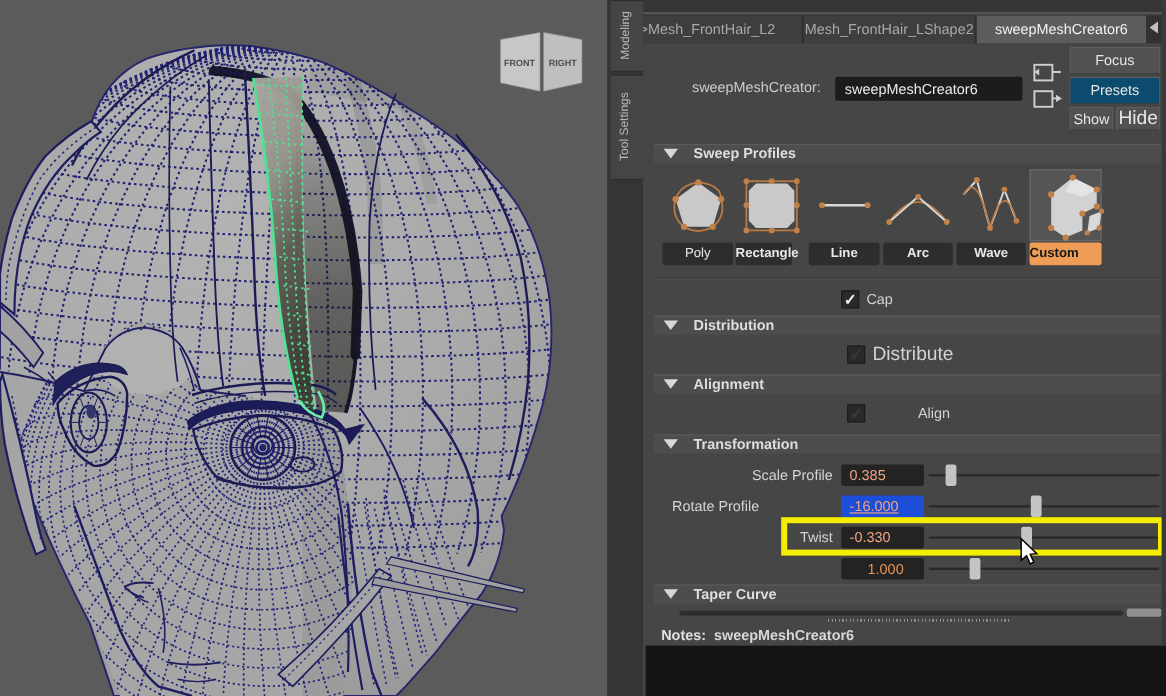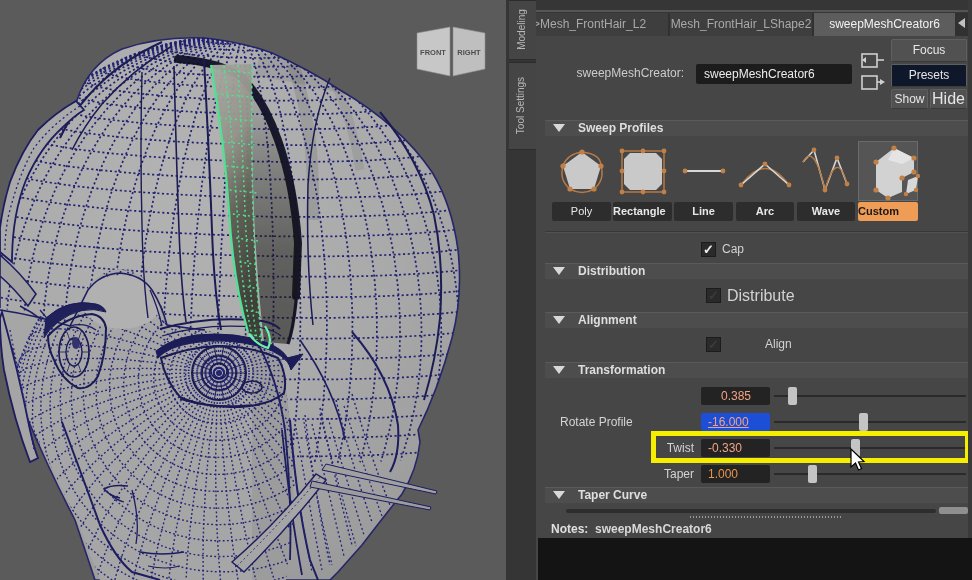--- a/index.html
+++ b/index.html
@@ -384,21 +384,21 @@
 <div style="position:absolute;left:696px;top:64px;width:156px;height:20px;background:#1c1c1c;border-radius:2px;color:#ececec;font-size:12px;line-height:20px;padding-left:8px;box-sizing:border-box;">sweepMeshCreator6</div>
 <svg style="position:absolute;left:858px;top:52px;" width="28" height="40" viewBox="0 0 28 40">
 <rect x="4" y="2" width="15" height="13" fill="none" stroke="#cfcfcf" stroke-width="1.6"></rect>
 <path d="M19,8 L26,8" stroke="#cfcfcf" stroke-width="1.6"></path>
       <path d="M8,5 L4,8 L8,11 Z" fill="#cfcfcf"></path>
 <rect x="4" y="24" width="15" height="13" fill="none" stroke="#cfcfcf" stroke-width="1.6"></rect>
 <path d="M19,30 L24,30" stroke="#cfcfcf" stroke-width="1.6"></path>
       <path d="M22,27 L27,30 L22,33 Z" fill="#cfcfcf"></path>
 </svg>
 <div style="position:absolute;left:891px;top:39px;width:76px;height:23px;line-height:21px;background:#515151;border:1px solid #5f5f5f;border-bottom-color:#3a3a3a;color:#e6e6e6;font-size:12px;text-align:center;box-sizing:border-box;border-radius:2px;">Focus</div>
-<div style="position:absolute;left:891px;top:64px;width:76px;height:23px;line-height:21px;background:#0f172a;border:1px solid #5f5f5f;border-bottom-color:#3a3a3a;color:#e6e6e6;font-size:12px;text-align:center;box-sizing:border-box;border-radius:2px;">Presets</div>
+<div style="position:absolute;left:891px;top:64px;width:76px;height:23px;line-height:21px;background:#0c4a6e;border:1px solid #5f5f5f;border-bottom-color:#3a3a3a;color:#e6e6e6;font-size:12px;text-align:center;box-sizing:border-box;border-radius:2px;">Presets</div>
 <div style="position:absolute;left:891px;top:89px;width:37px;height:20px;line-height:18px;background:#515151;border:1px solid #5f5f5f;border-bottom-color:#3a3a3a;color:#e6e6e6;font-size:12px;text-align:center;box-sizing:border-box;border-radius:2px;">Show</div>
 <div style="position:absolute;left:930px;top:89px;width:37px;height:20px;line-height:18px;background:#515151;border:1px solid #5f5f5f;border-bottom-color:#3a3a3a;color:#e6e6e6;font-size:16px;text-align:center;box-sizing:border-box;border-radius:2px;">Hide</div>
 <div style="position:absolute;left:545px;top:120px;width:423px;height:16px;background:#4d4d4d;border-top:1px solid #5a5a5a;box-sizing:border-box;"></div>
 <div style="position:absolute;left:553px;top:124px;width:0;height:0;border-left:6px solid transparent;border-right:6px solid transparent;border-top:8px solid #d8d8d8;"></div>
 <div style="position:absolute;left:578px;top:120px;height:16px;line-height:16px;color:#dedede;font-size:12px;font-weight:bold;">Sweep Profiles</div>
 <div style="position:absolute;left:858px;top:141px;width:60px;height:60px;background:#555555;border:1px solid #6a6a6a;box-sizing:border-box;"></div>
 <svg style="position:absolute;left:545px;top:140px;" width="423" height="62" viewBox="0 0 423 62">
 <g>
 <path d="M37,12 L56,26 L49,49 L25,49 L18,26 Z" fill="#c9c9c9"></path>
 <g stroke="#b87a42" stroke-width="1.5" fill="none">
@@ -466,21 +466,21 @@
           <circle cx="38" cy="58" r="2.6"></circle>
           <circle cx="26" cy="50" r="2.6"></circle>
           <circle cx="26" cy="22" r="2.6"></circle>
           <circle cx="68" cy="36" r="2.2"></circle>
           <circle cx="66" cy="50" r="2.2"></circle>
           <circle cx="56" cy="54" r="2.2"></circle>
         </g>
 </g>
 </svg>
 <div style="position:absolute;left:552px;top:202px;width:59px;background:#2d2d2d;color:#e8e8e8;font-size:11px;font-weight:normal;text-align:center;height:19px;line-height:19px;border-radius:2px;">Poly</div>
-<div style="position:absolute;left:613px;top:202px;width:59px;background:#2d2d2d;color:#e8e8e8;font-size:11px;font-weight:bold;text-align:left;height:19px;line-height:19px;border-radius:2px;">Rectangle</div>
+<div style="position:absolute;left:613px;top:202px;width:47px;background:#2d2d2d;color:#e8e8e8;font-size:11px;font-weight:bold;text-align:right;height:19px;line-height:19px;border-radius:2px;">Rectangle</div>
 <div style="position:absolute;left:674px;top:202px;width:59px;background:#2d2d2d;color:#e8e8e8;font-size:11px;font-weight:bold;text-align:center;height:19px;line-height:19px;border-radius:2px;">Line</div>
 <div style="position:absolute;left:736px;top:202px;width:58px;background:#2d2d2d;color:#e8e8e8;font-size:11px;font-weight:bold;text-align:center;height:19px;line-height:19px;border-radius:2px;">Arc</div>
 <div style="position:absolute;left:797px;top:202px;width:58px;background:#2d2d2d;color:#e8e8e8;font-size:11px;font-weight:bold;text-align:center;height:19px;line-height:19px;border-radius:2px;">Wave</div>
 <div style="position:absolute;left:858px;top:202px;width:60px;background:#ef9c56;color:#191919;font-size:11px;font-weight:bold;text-align:left;height:19px;line-height:19px;border-radius:2px;">Custom</div>
 <div style="position:absolute;left:545px;top:231px;width:423px;height:1px;background:#383838;"></div>
 <div style="position:absolute;left:545px;top:232px;width:423px;height:1px;background:#525252;"></div>
 <div style="position:absolute;left:701px;top:242px;width:15px;height:15px;background:#2a2a2a;border:1px solid #1c1c1c;box-sizing:border-box;color:#f0f0f0;font-size:13px;line-height:14px;text-align:center;font-weight:bold;">✓</div>
 <div style="position:absolute;left:722px;top:242px;height:15px;line-height:15px;color:#d2d2d2;font-size:12px;">Cap</div>
 <div style="position:absolute;left:545px;top:263px;width:423px;height:16px;background:#4d4d4d;border-top:1px solid #5a5a5a;box-sizing:border-box;"></div>
 <div style="position:absolute;left:553px;top:267px;width:0;height:0;border-left:6px solid transparent;border-right:6px solid transparent;border-top:8px solid #d8d8d8;"></div>
@@ -488,33 +488,33 @@
 <div style="position:absolute;left:706px;top:288px;width:15px;height:15px;background:#2a2a2a;border:1px solid #1c1c1c;box-sizing:border-box;color:#3b3b3b;font-size:13px;line-height:14px;text-align:center;font-weight:bold;">✓</div>
 <div style="position:absolute;left:727px;top:288px;height:15px;line-height:15px;color:#d2d2d2;font-size:16px;">Distribute</div>
 <div style="position:absolute;left:545px;top:312px;width:423px;height:16px;background:#4d4d4d;border-top:1px solid #5a5a5a;box-sizing:border-box;"></div>
 <div style="position:absolute;left:553px;top:316px;width:0;height:0;border-left:6px solid transparent;border-right:6px solid transparent;border-top:8px solid #d8d8d8;"></div>
 <div style="position:absolute;left:578px;top:312px;height:16px;line-height:16px;color:#dedede;font-size:12px;font-weight:bold;">Alignment</div>
 <div style="position:absolute;left:706px;top:337px;width:15px;height:15px;background:#2a2a2a;border:1px solid #1c1c1c;box-sizing:border-box;color:#3b3b3b;font-size:13px;line-height:14px;text-align:center;font-weight:bold;">✓</div>
 <div style="position:absolute;left:727px;top:337px;height:15px;line-height:15px;color:#d2d2d2;font-size:12px;margin-left:38px;">Align</div>
 <div style="position:absolute;left:545px;top:362px;width:423px;height:16px;background:#4d4d4d;border-top:1px solid #5a5a5a;box-sizing:border-box;"></div>
 <div style="position:absolute;left:553px;top:366px;width:0;height:0;border-left:6px solid transparent;border-right:6px solid transparent;border-top:8px solid #d8d8d8;"></div>
 <div style="position:absolute;left:578px;top:362px;height:16px;line-height:16px;color:#dedede;font-size:12px;font-weight:bold;">Transformation</div>
-<div style="position:absolute;left:701px;top:387px;width:69px;height:18px;background:#232323;border-radius:2px;color:#f2a382;font-size:12px;line-height:18px;padding-left:20px;box-sizing:border-box;">0.385</div>
+<div style="position:absolute;left:560px;top:387px;width:134px;height:18px;line-height:18px;color:#d4d4d4;font-size:12px;text-align:right;">Scale Profile</div>
+<div style="position:absolute;left:701px;top:387px;width:69px;height:18px;background:#232323;border-radius:2px;color:#f2a382;font-size:12px;line-height:18px;padding-left:7px;box-sizing:border-box;">0.385</div>
 <div style="position:absolute;left:774px;top:395px;width:192px;height:2px;background:#2a2a2a;"></div>
 <div style="position:absolute;left:788px;top:387px;width:9px;height:18px;background:#c4c4c4;border-radius:2px;"></div>
 <div style="position:absolute;left:560px;top:413px;width:134px;height:18px;line-height:18px;color:#d4d4d4;font-size:12px;text-align:left;">Rotate Profile</div>
 <div style="position:absolute;left:701px;top:413px;width:69px;height:18px;background:#1d4ed8;border-radius:2px;color:#f2a382;font-size:12px;line-height:18px;padding-left:7px;box-sizing:border-box;text-decoration:underline;">-16.000</div>
 <div style="position:absolute;left:774px;top:421px;width:192px;height:2px;background:#2a2a2a;"></div>
 <div style="position:absolute;left:859px;top:413px;width:9px;height:18px;background:#c4c4c4;border-radius:2px;"></div>
 <div style="position:absolute;left:560px;top:439px;width:134px;height:18px;line-height:18px;color:#d4d4d4;font-size:12px;text-align:right;">Twist</div>
 <div style="position:absolute;left:701px;top:439px;width:69px;height:18px;background:#232323;border-radius:2px;color:#f2a382;font-size:12px;line-height:18px;padding-left:7px;box-sizing:border-box;">-0.330</div>
 <div style="position:absolute;left:774px;top:447px;width:192px;height:2px;background:#2a2a2a;"></div>
 <div style="position:absolute;left:851px;top:439px;width:9px;height:18px;background:#c4c4c4;border-radius:2px;"></div>
-<div style="position:absolute;left:560px;top:465px;width:134px;height:18px;line-height:18px;color:#d4d4d4;font-size:12px;text-align:right;">Taper</div>
-<div style="position:absolute;left:701px;top:465px;width:69px;height:18px;background:#232323;border-radius:2px;color:#e8954d;font-size:12px;line-height:18px;padding-left:7px;box-sizing:border-box;">1.000</div>
+<div style="position:absolute;left:701px;top:465px;width:69px;height:18px;background:#232323;border-radius:2px;color:#e8954d;font-size:12px;line-height:18px;padding-left:22px;box-sizing:border-box;">1.000</div>
 <div style="position:absolute;left:774px;top:473px;width:192px;height:2px;background:#2a2a2a;"></div>
 <div style="position:absolute;left:808px;top:465px;width:9px;height:18px;background:#c4c4c4;border-radius:2px;"></div>
 <div style="position:absolute;left:651px;top:431px;width:319px;height:32px;border:5px solid #f6ee00;box-sizing:border-box;"></div>
 <svg style="position:absolute;left:848px;top:448px;" width="22" height="26" viewBox="0 0 22 26">
 <path d="M3,1 L3,19 L7.5,15 L10.5,22 L13.5,20.5 L10.5,14 L16,13.5 Z" fill="#ffffff" stroke="#000000" stroke-width="1.2"></path>
 </svg>
 <div style="position:absolute;left:545px;top:487px;width:423px;height:16px;background:#4d4d4d;border-top:1px solid #5a5a5a;box-sizing:border-box;"></div>
 <div style="position:absolute;left:553px;top:491px;width:0;height:0;border-left:6px solid transparent;border-right:6px solid transparent;border-top:8px solid #d8d8d8;"></div>
 <div style="position:absolute;left:578px;top:487px;height:16px;line-height:16px;color:#dedede;font-size:12px;font-weight:bold;">Taper Curve</div>
 <div style="position:absolute;left:566px;top:509px;width:370px;height:4px;background:#2d2d2d;border-radius:2px;"></div>

